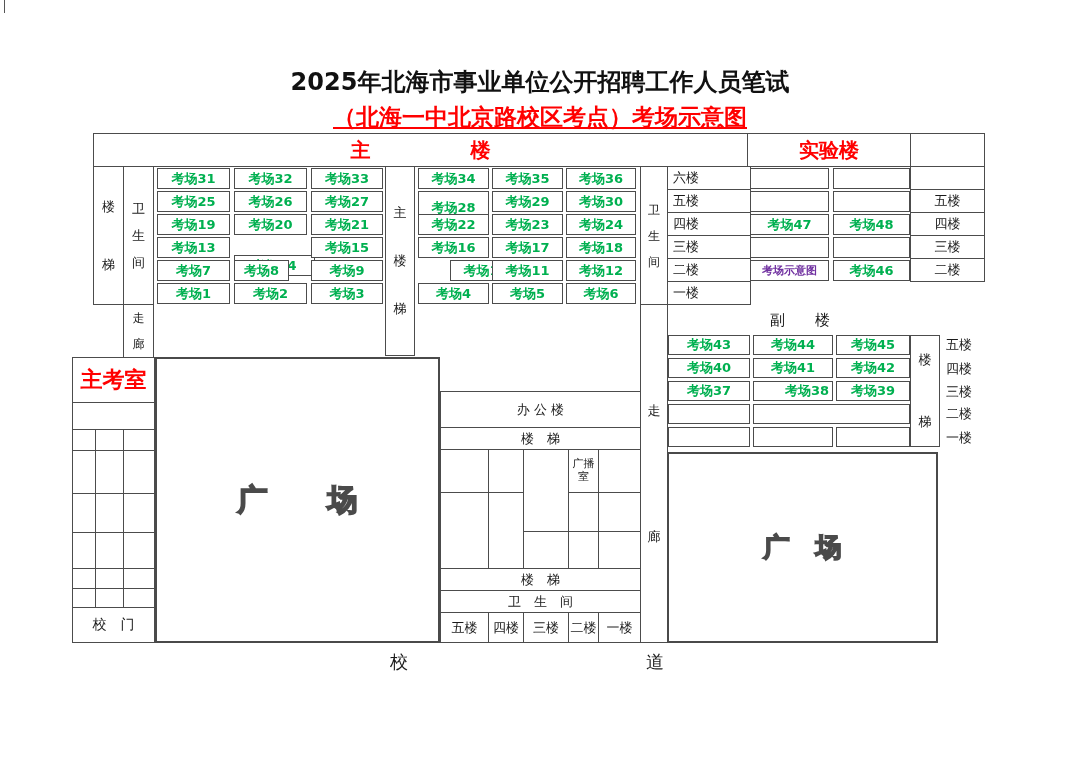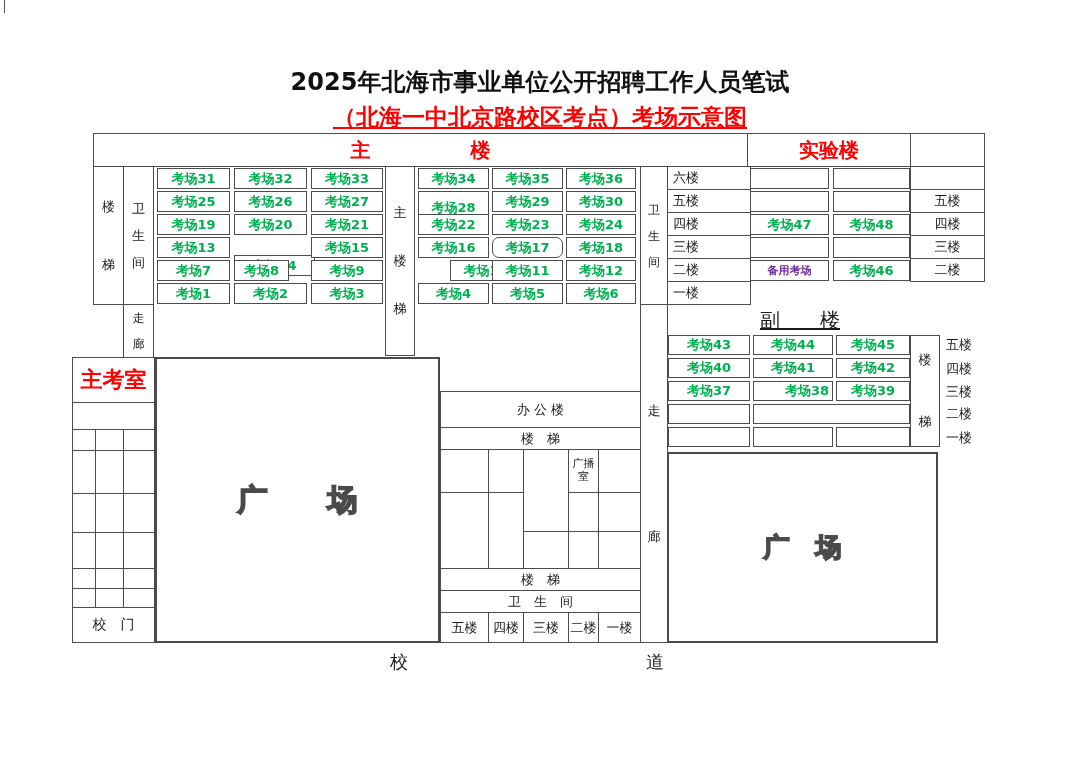--- a/index.html
+++ b/index.html
@@ -69,21 +69,21 @@
   <div class="cell room" style="left:418px;top:168px;width:71px;height:21px;">考场34</div>
   <div class="cell room" style="left:492px;top:168px;width:71px;height:21px;">考场35</div>
   <div class="cell room" style="left:566px;top:168px;width:70px;height:21px;">考场36</div>
   <div class="cell room" style="left:418px;top:191px;width:71px;height:34px;">考场28</div>
   <div class="cell room" style="left:492px;top:191px;width:71px;height:21px;">考场29</div>
   <div class="cell room" style="left:566px;top:191px;width:70px;height:21px;">考场30</div>
   <div class="cell room" style="left:418px;top:214px;width:71px;height:21px;">考场22</div>
   <div class="cell room" style="left:492px;top:214px;width:71px;height:21px;">考场23</div>
   <div class="cell room" style="left:566px;top:214px;width:70px;height:21px;">考场24</div>
   <div class="cell room" style="left:418px;top:237px;width:71px;height:21px;">考场16</div>
-  <div class="cell room" style="left:492px;top:237px;width:71px;height:21px;border-radius:7px;">考场17</div>
+  <div class="cell room" style="left:492px;top:237px;width:71px;height:21px;">考场17</div>
   <div class="cell room" style="left:566px;top:237px;width:70px;height:21px;">考场18</div>
   <div class="cell room" style="left:418px;top:260px;width:71px;height:21px;margin-left:32px;">考场10</div>
   <div class="cell room" style="left:492px;top:260px;width:71px;height:21px;">考场11</div>
   <div class="cell room" style="left:566px;top:260px;width:70px;height:21px;">考场12</div>
   <div class="cell room" style="left:418px;top:283px;width:71px;height:21px;">考场4</div>
   <div class="cell room" style="left:492px;top:283px;width:71px;height:21px;">考场5</div>
   <div class="cell room" style="left:566px;top:283px;width:70px;height:21px;">考场6</div>
 
   <div class="cell vert" style="left:640px;top:166px;width:28px;height:139px;font-size:12px;">
       <span style="line-height:26px;">卫生间</span>
@@ -100,21 +100,21 @@
   <div class="cell floorcell" style="left:667px;top:281px;width:84px;height:24px;">一楼</div>
 
   <div class="cell room" style="left:750px;top:168px;width:79px;height:21px;"></div>
   <div class="cell room" style="left:833px;top:168px;width:77px;height:21px;"></div>
   <div class="cell room" style="left:750px;top:191px;width:79px;height:21px;"></div>
   <div class="cell room" style="left:833px;top:191px;width:77px;height:21px;"></div>
   <div class="cell room" style="left:750px;top:214px;width:79px;height:21px;">考场47</div>
   <div class="cell room" style="left:833px;top:214px;width:77px;height:21px;">考场48</div>
   <div class="cell room" style="left:750px;top:237px;width:79px;height:21px;"></div>
   <div class="cell room" style="left:833px;top:237px;width:77px;height:21px;"></div>
-  <div class="cell reserve" style="left:750px;top:260px;width:79px;height:21px;">备用考场</div>
+  <div class="cell reserve" style="left:750px;top:260px;width:79px;height:21px;">考场示意图</div>
   <div class="cell room" style="left:833px;top:260px;width:77px;height:21px;">考场46</div>
 
   <div class="cell" style="left:910px;top:166px;width:75px;height:24px;"></div>
   <div class="cell" style="left:910px;top:189px;width:75px;height:24px;">五楼</div>
   <div class="cell" style="left:910px;top:212px;width:75px;height:24px;">四楼</div>
   <div class="cell" style="left:910px;top:235px;width:75px;height:24px;">三楼</div>
   <div class="cell" style="left:910px;top:258px;width:75px;height:24px;">二楼</div>
 
   <div class="cell vert" style="left:123px;top:304px;width:31px;height:54px;font-size:12px;">
       <span style="line-height:26px;">走廊</span>
@@ -164,21 +164,21 @@
 
   <div class="cell pre" style="left:440px;top:568px;width:201px;height:23px;">楼　梯</div>
   <div class="cell pre" style="left:440px;top:590px;width:201px;height:23px;">卫　生　间</div>
 
   <div class="cell" style="left:440px;top:612px;width:49px;height:31px;">五楼</div>
   <div class="cell" style="left:488px;top:612px;width:36px;height:31px;">四楼</div>
   <div class="cell" style="left:523px;top:612px;width:46px;height:31px;">三楼</div>
   <div class="cell" style="left:568px;top:612px;width:31px;height:31px;">二楼</div>
   <div class="cell" style="left:598px;top:612px;width:43px;height:31px;">一楼</div>
 
-  <div class="nob pre" style="left:690px;top:307px;width:220px;height:26px;font-size:20px;text-decoration:underline;">副　　楼</div>
+  <div class="nob pre" style="left:690px;top:307px;width:220px;height:26px;font-size:15px;">副　　楼</div>
 
   <div class="cell room" style="left:668px;top:335px;width:82px;height:20px;">考场43</div>
   <div class="cell room" style="left:753px;top:335px;width:80px;height:20px;">考场44</div>
   <div class="cell room" style="left:836px;top:335px;width:74px;height:20px;">考场45</div>
   <div class="cell room" style="left:668px;top:358px;width:82px;height:20px;">考场40</div>
   <div class="cell room" style="left:753px;top:358px;width:80px;height:20px;">考场41</div>
   <div class="cell room" style="left:836px;top:358px;width:74px;height:20px;">考场42</div>
   <div class="cell room" style="left:668px;top:381px;width:82px;height:20px;">考场37</div>
   <div class="cell room" style="left:753px;top:381px;width:80px;height:20px;padding-left:28px;">考场38</div>
   <div class="cell room" style="left:836px;top:381px;width:74px;height:20px;">考场39</div>

